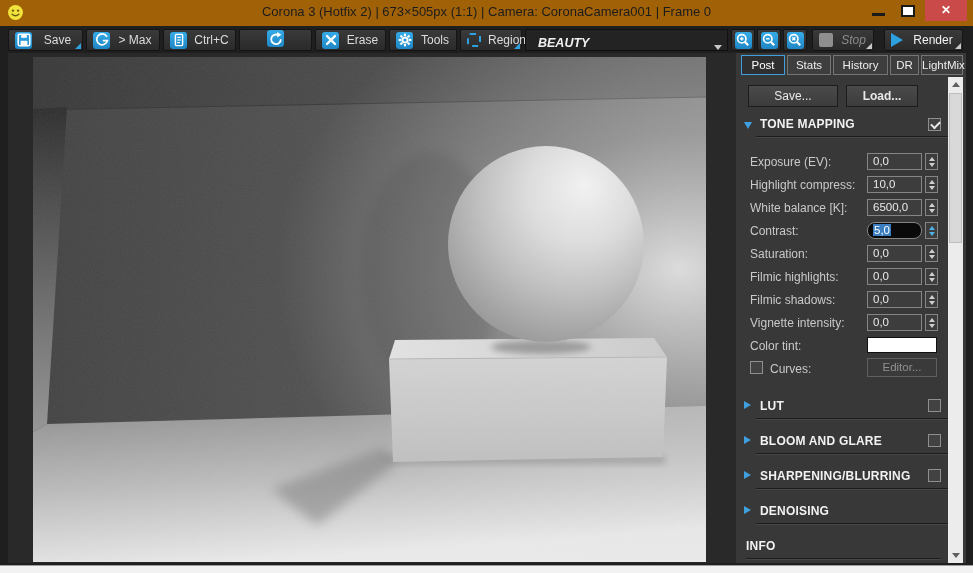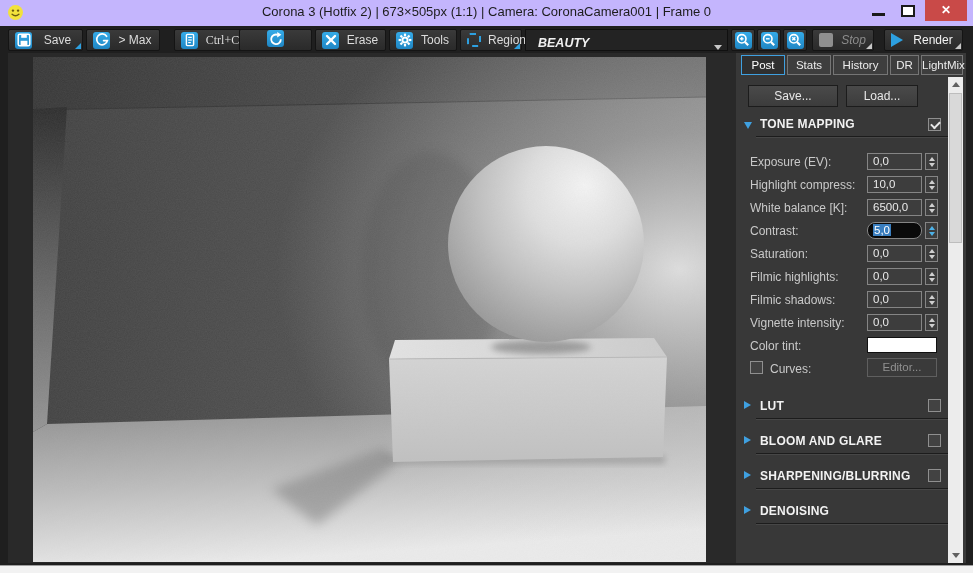--- a/index.html
+++ b/index.html
@@ -1,20 +1,20 @@
 <!DOCTYPE html>
 <html><head>
 <meta charset="utf-8">
 <style>
   * { margin:0; padding:0; box-sizing:border-box; }
   body { background:#ffffff; font-family:"Liberation Sans", sans-serif; }
   .window { position:relative; width:973px; height:573px; background:#ffffff; overflow:hidden; }
 
   
-  .titlebar { position:absolute; left:0; top:0; width:973px; height:26px; background:#c4b5fd; }
+  .titlebar { position:absolute; left:0; top:0; width:973px; height:26px; background:#a16207; }
   .title-text { position:absolute; left:0; top:4px; width:100%; text-align:center; font-size:13px; color:#1c1c1c; }
   .app-icon { position:absolute; left:7px; top:4px; width:17px; height:17px; }
   .win-min { position:absolute; left:872px; top:13px; width:13px; height:3px; background:#1a1a1a; cursor:pointer; }
   .win-max { position:absolute; left:901px; top:5px; width:14px; height:12px; border:2px solid #1a1a1a; background:#fff; cursor:pointer; }
   .win-close { position:absolute; left:925px; top:0px; width:42px; height:21px; background:#c94a48; color:#fff;
                font-size:12px; font-weight:bold; text-align:center; line-height:20px; cursor:pointer; }
 
   
   .app { position:absolute; left:0; top:26px; width:973px; height:539px; background:#1f1f1f; }
   .bottom-strip { position:absolute; left:0; top:565px; width:973px; height:8px; background:#f2f2f2; border-top:1px solid #9e9e9e; }
@@ -118,21 +118,21 @@
 
       <div class="tbtn" style="left:86px;width:74px;">
         <span class="ticon">
           <svg width="16" height="16" viewBox="0 0 16 16">
             <path d="M12.6 4.3 A5.4 5.4 0 1 0 13.4 8.6 L9.6 8.6" fill="none" stroke="#fff" stroke-width="1.7" stroke-linecap="round"></path>
           </svg>
         </span>
         <span class="lbl">&gt; Max</span>
       </div>
 
-      <div class="tbtn" style="left:174px;width:73px;font-family:Liberation Serif, serif;">
+      <div class="tbtn" style="left:163px;width:73px;">
         <span class="ticon">
           <svg width="16" height="16" viewBox="0 0 16 16">
             <rect x="4.4" y="2.4" width="7.2" height="11.2" rx="1" fill="none" stroke="#fff" stroke-width="1.4"></rect>
             <line x1="6.2" y1="5.4" x2="9.8" y2="5.4" stroke="#fff" stroke-width="1.2"></line>
             <line x1="6.2" y1="8" x2="9.8" y2="8" stroke="#fff" stroke-width="1.2"></line>
             <line x1="6.2" y1="10.6" x2="8.8" y2="10.6" stroke="#fff" stroke-width="1.2"></line>
           </svg>
         </span>
         <span class="lbl">Ctrl+C</span>
       </div>
@@ -306,21 +306,21 @@
 
     <div class="panel">
 
       <div class="tab active" style="left:5px;width:44px;">Post</div>
       <div class="tab" style="left:51px;width:44px;">Stats</div>
       <div class="tab" style="left:97px;width:55px;">History</div>
       <div class="tab" style="left:154px;width:29px;">DR</div>
       <div class="tab" style="left:185px;width:42px;">LightMix</div>
 
       <div class="pbtn" style="left:12px;top:32px;width:90px;">Save...</div>
-      <div class="pbtn" style="left:110px;top:32px;width:72px;">Load...</div>
+      <div class="pbtn" style="left:110px;top:32px;width:72px;font-weight:bold;">Load...</div>
 
       <div class="sec" style="top:64px;">
         <span class="tri-blue-down" style="top:5px;"></span>
         <span class="sec-title">TONE MAPPING</span>
         <span class="cbx checked" style="left:192px;top:1px;"></span>
         <div class="sec-line" style="top:19px;"></div>
       </div>
 
       <div class="prow" style="top:100px;">
         <span class="plabel">Exposure (EV):</span>
@@ -413,20 +413,24 @@
       <div class="sec" style="top:416px;">
         <span class="tri-blue-right"></span>
         <span class="sec-title">SHARPENING/BLURRING</span>
         <span class="cbx" style="left:192px;top:0px;"></span>
         <div class="sec-line" style="top:19px;"></div>
       </div>
       <div class="sec" style="top:451px;">
         <span class="tri-blue-right"></span>
         <span class="sec-title">DENOISING</span>
         <div class="sec-line" style="top:19px;"></div>
+      </div>
+      <div class="sec" style="top:486px;">
+        <span class="sec-title" style="left:10px;">INFO</span>
+        <div class="sec-line" style="top:19px;left:10px;width:195px;"></div>
       </div>
 
       <div class="sbar">
         <div class="sb-btn" style="top:0;">
             <span class="chev-up"></span>
           </div>
         <div class="sb-thumb"></div>
         <div class="sb-btn" style="bottom:0;">
             <span class="chev-dn"></span>
           </div>

